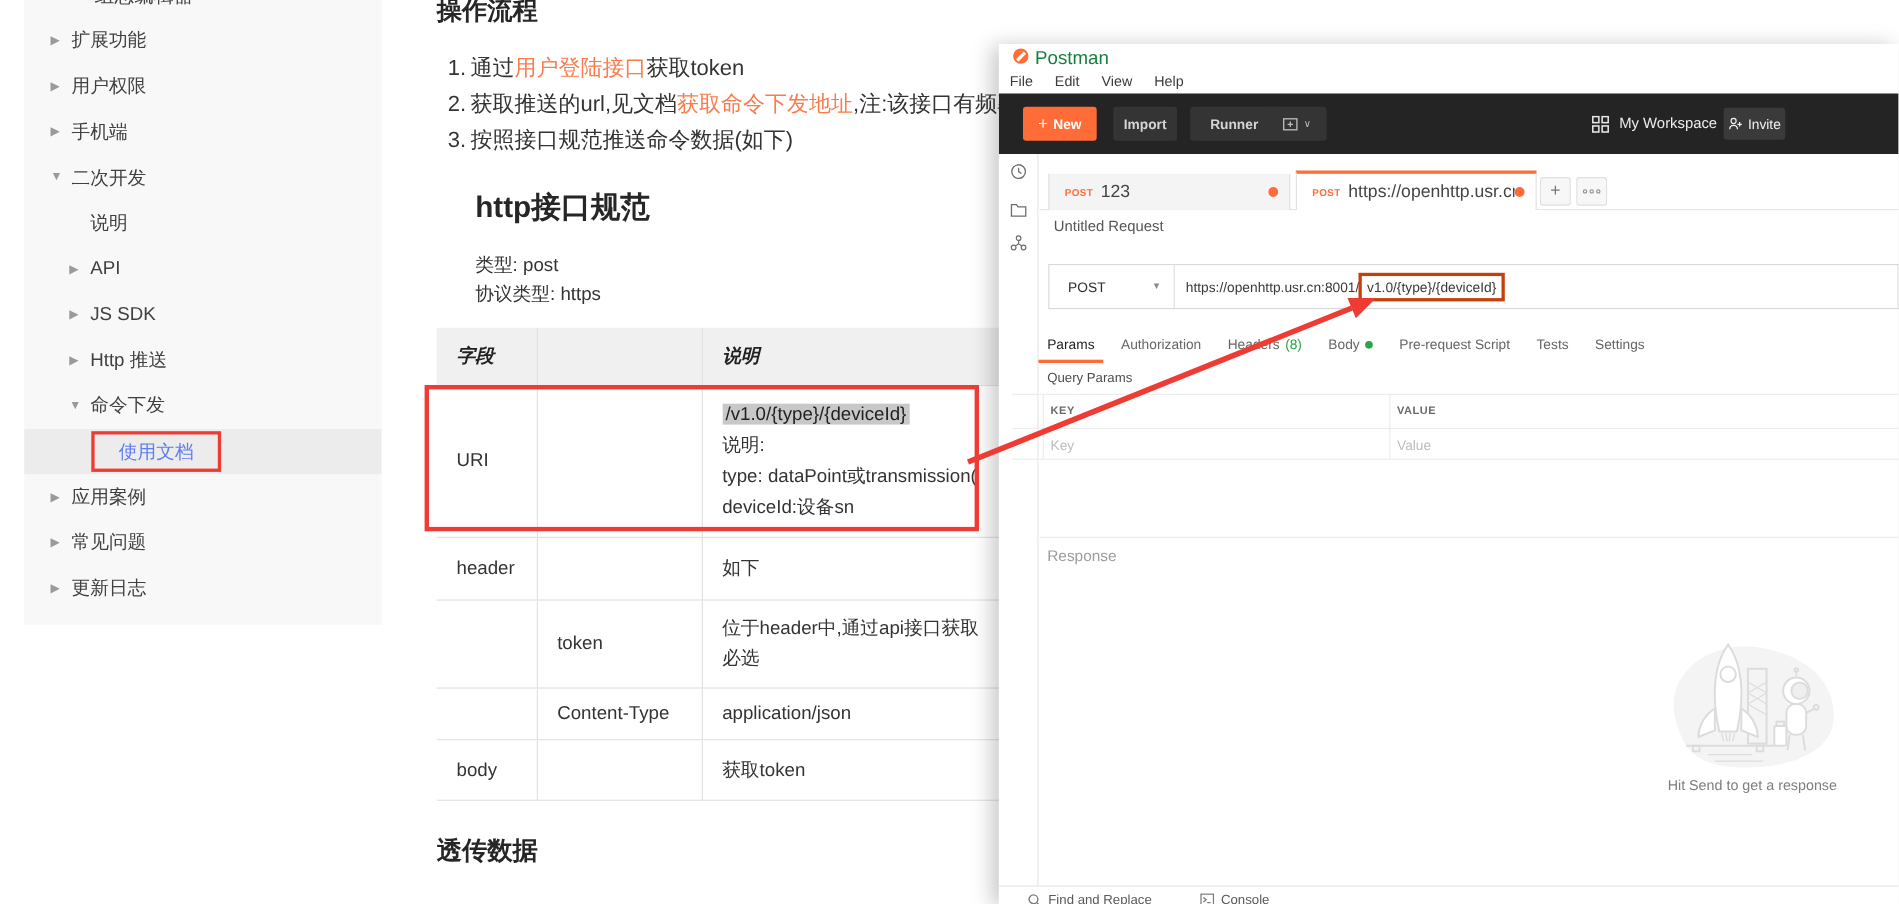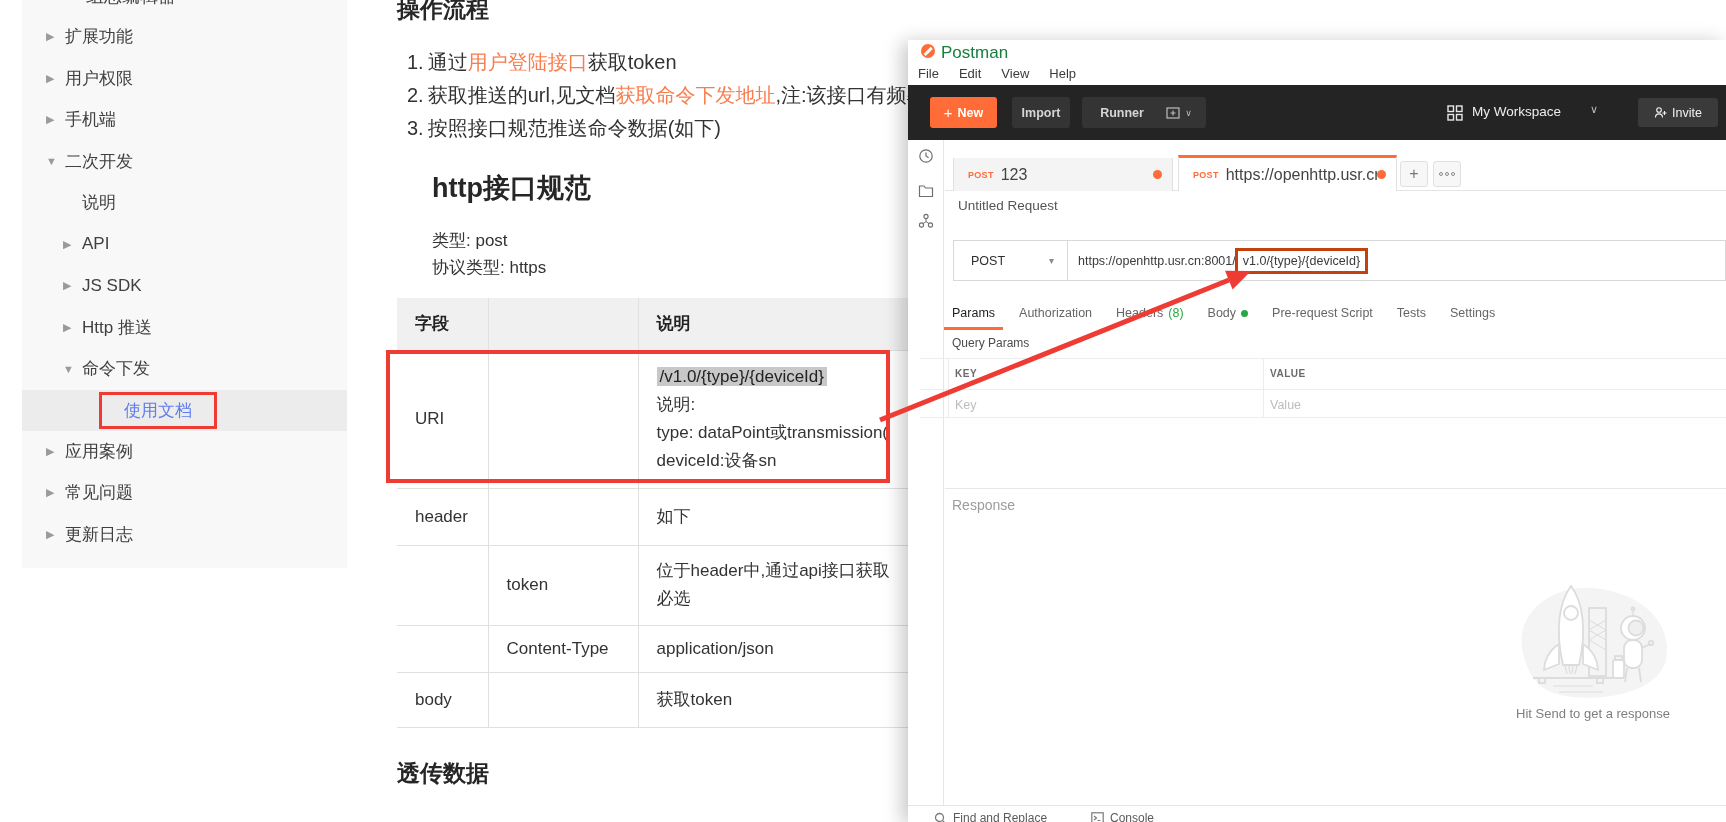--- a/index.html
+++ b/index.html
@@ -8,21 +8,21 @@
 
   
   #sidebar { position:absolute; left:22px; top:0; width:325px; height:568px;
     background:#f8f8f8; overflow:hidden; }
   #sb-clip { position:absolute; left:64px; top:-16px; font-size:18px; color:#444; }
   #sb-list { position:absolute; left:0; top:16px; right:0; }
   .sb-row { height:41.5px; display:flex; align-items:center; font-size:17px; color:#404040; }
   .sb-row .arr { width:19px; font-size:11px; color:#9a9a9a; flex:0 0 19px; }
   .sb-row.lvl0 { padding-left:24px; }
   .sb-row.lvl1 { padding-left:41px; }
-  .sb-row.lvl2 { padding-left:16px; }
+  .sb-row.lvl2 { padding-left:0; }
   .sb-row.sel { background:#ececec; height:41px; }
   .sb-boxed { display:inline-block; margin-left:61px; padding:4px 22px;
     border:3px solid #ee3b33; color:#5f7cf0; }
 
   
   .doc-h { position:absolute; font-weight:700; color:#262626; }
   #h-flow { left:397px; top:-6px; font-size:23px; }
   #h-spec { left:432px; top:170px; font-size:27px; }
   #h-pass { left:397px; top:758px; font-size:23px; }
   #steps { position:absolute; left:407px; top:46px; list-style:none;
@@ -30,21 +30,21 @@
   #steps li { line-height:33px; }
   #steps .num { margin-right:4px; }
   .doc-link { color:#f87c4c; }
   #meta { position:absolute; left:432px; top:227px; font-size:17px;
     line-height:27px; color:#333; }
   #doc-table { position:absolute; left:397px; top:298px; width:660px;
     border-collapse:collapse; font-size:17px; color:#333; table-layout:fixed; }
   #doc-table th, #doc-table td { padding-left:18px; vertical-align:middle;
     text-align:left; font-weight:400; }
   #doc-table thead tr { background:#f0f0f0; height:52px; }
-  #doc-table thead th { font-weight:700; color:#222; }
+  #doc-table thead th { font-weight:700; color:#222;font-style:italic; }
   #doc-table tr { border-bottom:1px solid #e0e0e0; }
   #doc-table td.c2, #doc-table th.c2, #doc-table td.c3, #doc-table th.c3 {
     border-left:1px solid #e0e0e0; }
   #doc-table .multi { line-height:28px; }
   .code { background:#c8c8c8; color:#222; padding:0 3px; }
 
   
   #pm { position:absolute; left:908px; top:40px; width:818px; height:782px;
     background:#fff; box-shadow:-6px 2px 18px rgba(0,0,0,.22); z-index:10;
     overflow:hidden; font-size:13px; color:#333; }
@@ -61,21 +61,21 @@
     display:flex; align-items:center; justify-content:center; gap:5px;
     font-size:12.5px; font-weight:700; }
   #b-new { left:22px; width:67px; background:#ff6c37; color:#fff; }
   #b-new .plus { font-size:15px; font-weight:400; }
   #b-import { left:104px; width:58px; background:#343434; color:#d6d6d6; }
   #b-runner { left:174px; width:80px; background:#343434; color:#d6d6d6; }
   #b-split { left:244px; width:54px; background:#343434; color:#bdbdbd; font-weight:400; }
   #ws-grid { position:absolute; left:539px; top:20px; }
   #ws-label { position:absolute; left:564px; top:19px; font-size:13.5px; color:#ededed; }
   #ws-chev { position:absolute; left:682px; top:18px; color:#bbb; font-size:11px; }
-  #b-invite { left:730px; width:80px; height:29px; top:13px; background:#3a3a3a;
+  #b-invite { left:659px; width:56px; height:29px; top:13px; background:#3a3a3a;
     color:#f2f2f2; font-weight:400; }
 
   #pm-rail { position:absolute; left:0; top:100px; bottom:17px; width:36px;
     border-right:1px solid #e6e6e6; background:#fff; }
   .rail-ic { position:absolute; left:10px; }
 
   #tabstrip { position:absolute; left:37px; right:0; top:100px; height:51px;
     background:#fff; border-bottom:1px solid #e4e4e4; }
   .ftab { position:absolute; display:flex; align-items:center; }
   #ftab1 { left:8px; top:18px; width:220px; height:33px; background:#f4f4f4;

